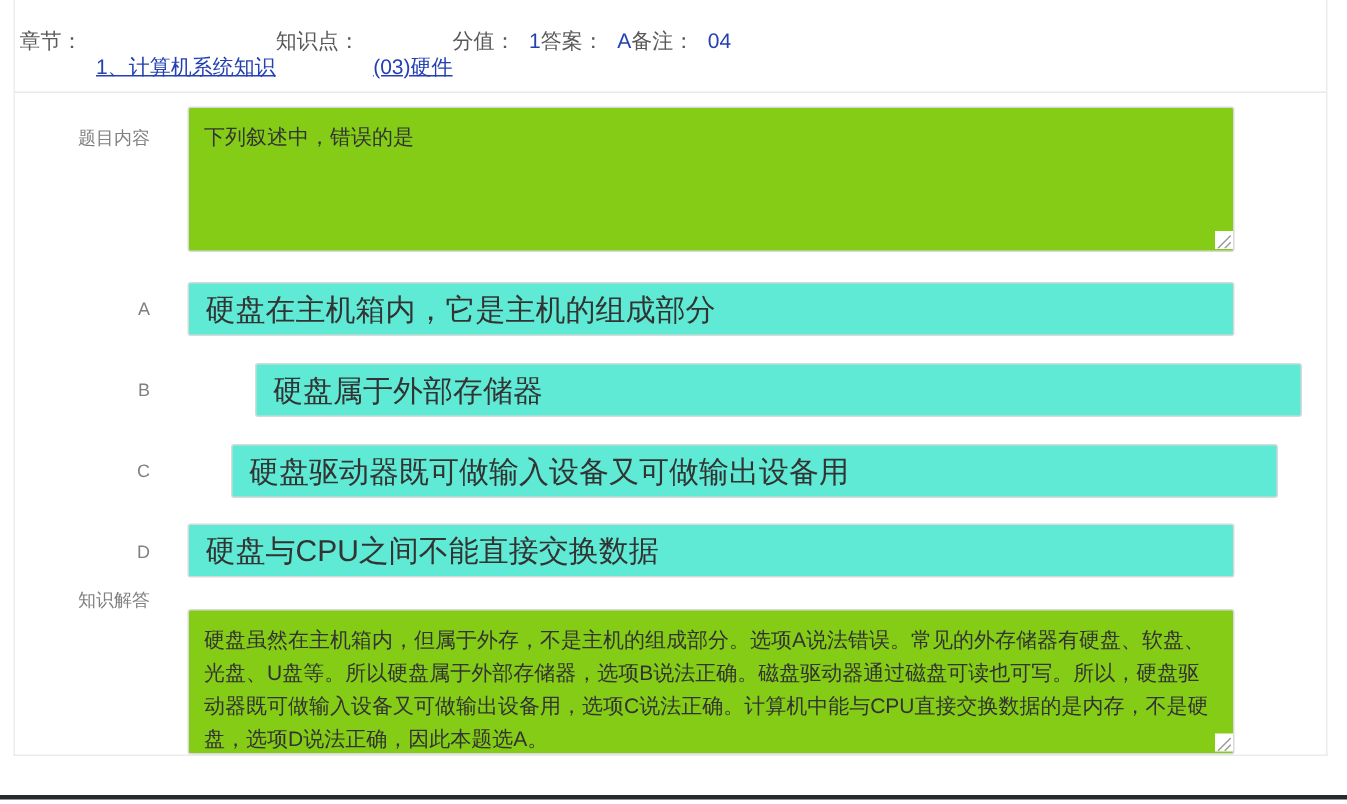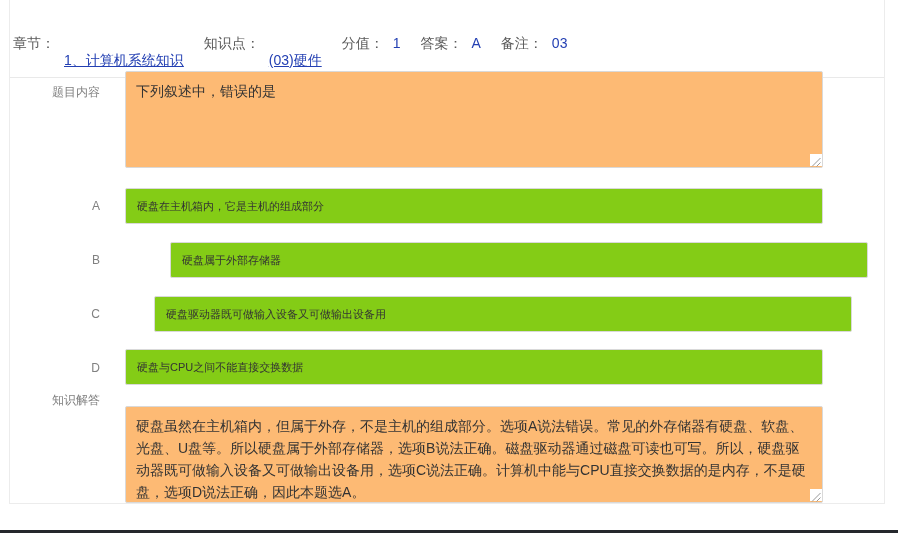--- a/index.html
+++ b/index.html
@@ -12,52 +12,52 @@
   .card{
     position:absolute;left:9px;top:0;width:876px;height:504px;
     box-sizing:border-box;
     border-left:1px solid #ececec;
     border-right:1px solid #ececec;
     border-bottom:1px solid #ececec;
     background:#fff;
   }
   
   .header-bar{
-    position:absolute;left:0;top:16px;width:100%;height:62px;
+    position:absolute;left:0;top:0;width:100%;height:62px;
     box-sizing:border-box;border-bottom:1px solid #e9e9e9;
     padding:19px 0 0 3px;
-    display:flex;align-items:flex-start;gap:20px;
+    display:flex;align-items:flex-start;
     font-size:14px;line-height:16px;white-space:nowrap;
   }
   .meta-group{display:flex;gap:9px;}
   .meta-label{color:#595959;}
   .meta-link{color:#2440b3;text-decoration:underline;cursor:pointer;margin-top:17px;}
   .meta-val{color:#2440b3;text-decoration:none;}
   
   .form-label{
     position:absolute;left:0;width:90px;text-align:right;
     font-size:12px;line-height:16px;color:#808080;
   }
   .control{
     position:absolute;left:115px;width:698px;box-sizing:border-box;
   }
   textarea.box{
     display:block;width:100%;height:100%;box-sizing:border-box;
-    border:1px solid #d9d9d9;border-radius:2px;background:#fdba74;
+    border:1px solid #d9d9d9;border-radius:2px;background:#84cc16;
     padding:8px 10px;margin:0;
     font-family:"Liberation Sans","DejaVu Sans",sans-serif;
     font-size:14px;line-height:22px;color:#333;
     resize:none;overflow:hidden;outline:none;
   }
   input.box{
     display:block;width:698px;height:36px;box-sizing:border-box;
-    border:1px solid #d9d9d9;border-radius:2px;background:#84cc16;
+    border:1px solid #d9d9d9;border-radius:2px;background:#5eead4;
     padding:0 11px;margin:0;
     font-family:"Liberation Sans","DejaVu Sans",sans-serif;
-    font-size:11px;color:#333;outline:none;
+    font-size:20px;color:#333;outline:none;
   }
   .resize-handle{
     position:absolute;right:1px;bottom:2px;width:12px;height:12px;
     cursor:ns-resize;background:#fff;
   }
   .bottom-bar{
     position:absolute;left:0;top:530px;width:898px;height:3px;
     background:#25282c;
   }
 </style>
@@ -78,21 +78,21 @@
     <span class="meta-group">
       <span class="meta-label">分值：</span>
       <span class="meta-val">1</span>
     </span>
     <span class="meta-group">
       <span class="meta-label">答案：</span>
       <span class="meta-val">A</span>
     </span>
     <span class="meta-group">
       <span class="meta-label">备注：</span>
-      <span class="meta-val">03</span>
+      <span class="meta-val">04</span>
     </span>
   </div>
 
   <div class="form-label" style="top:84px;text-align:right;">题目内容</div>
   <div class="control" style="top:71px;height:97px;">
     <textarea class="box" style="">下列叙述中，错误的是</textarea>
     <div class="resize-handle">
       <svg width="12" height="12" viewBox="0 0 12 12">
         <line x1="2" y1="10.5" x2="10.5" y2="2" stroke="#999" stroke-width="1"></line>
         <line x1="6.5" y1="10.5" x2="10.5" y2="6.5" stroke="#999" stroke-width="1"></line>

